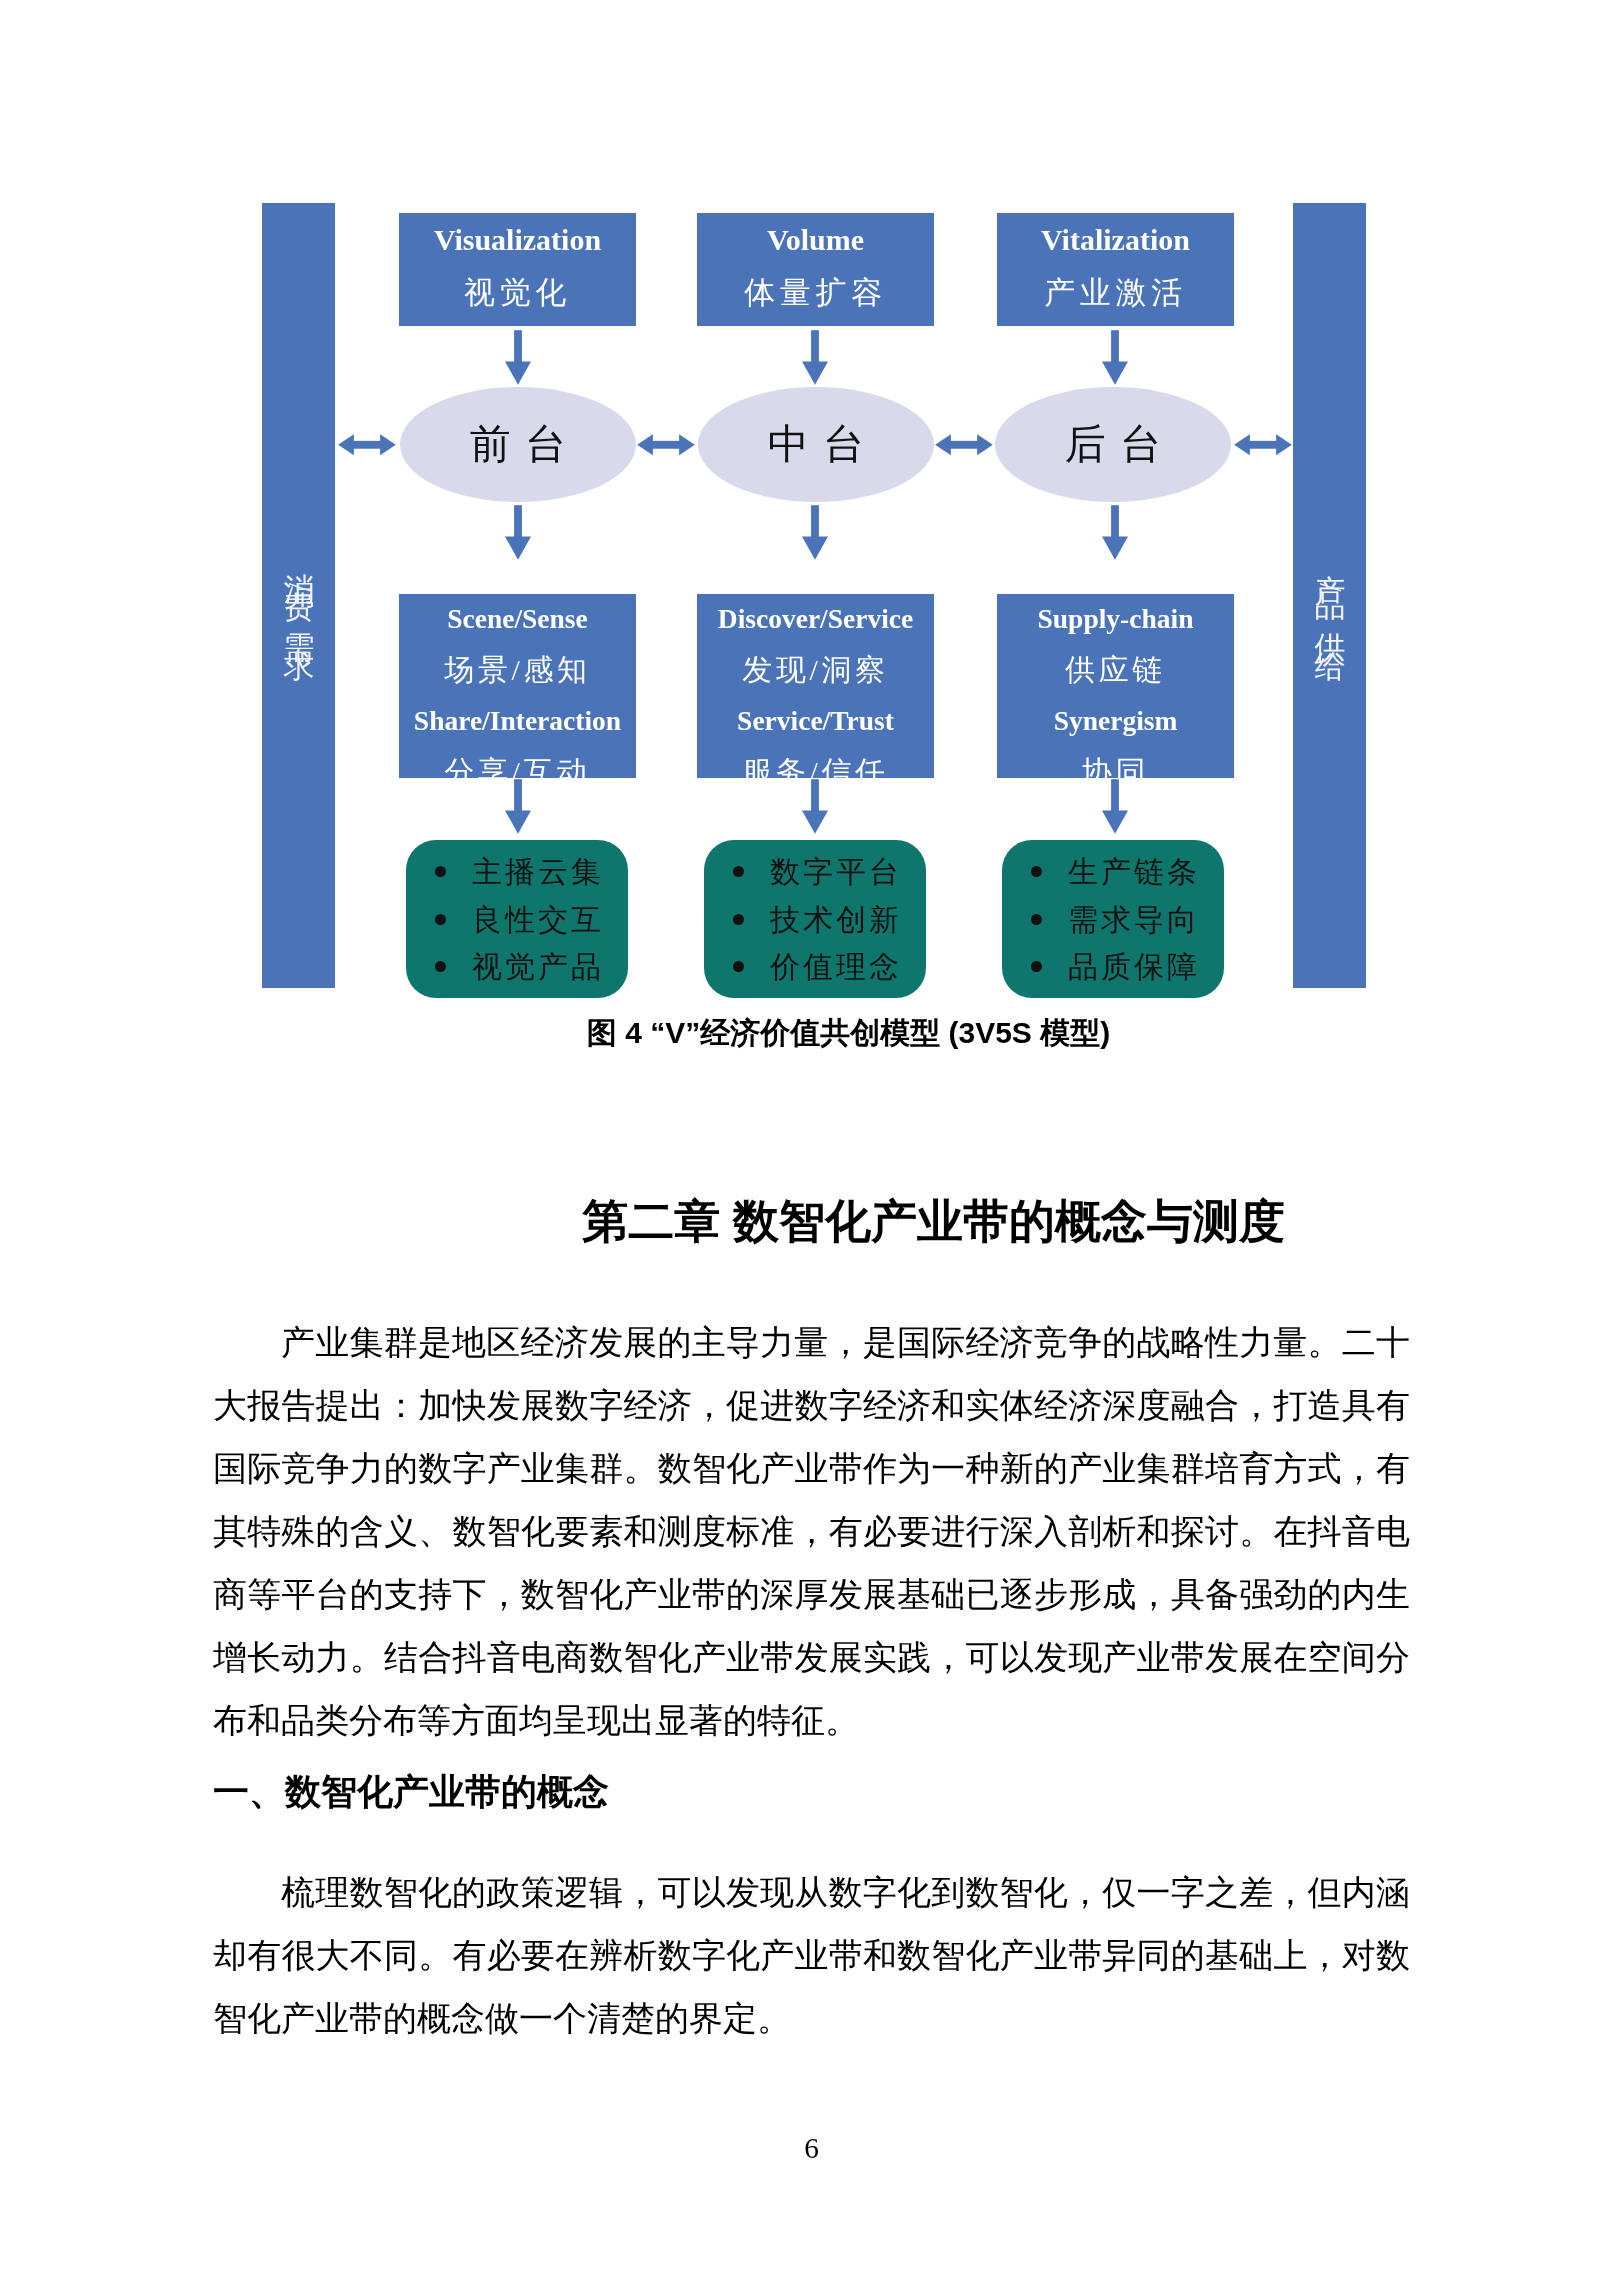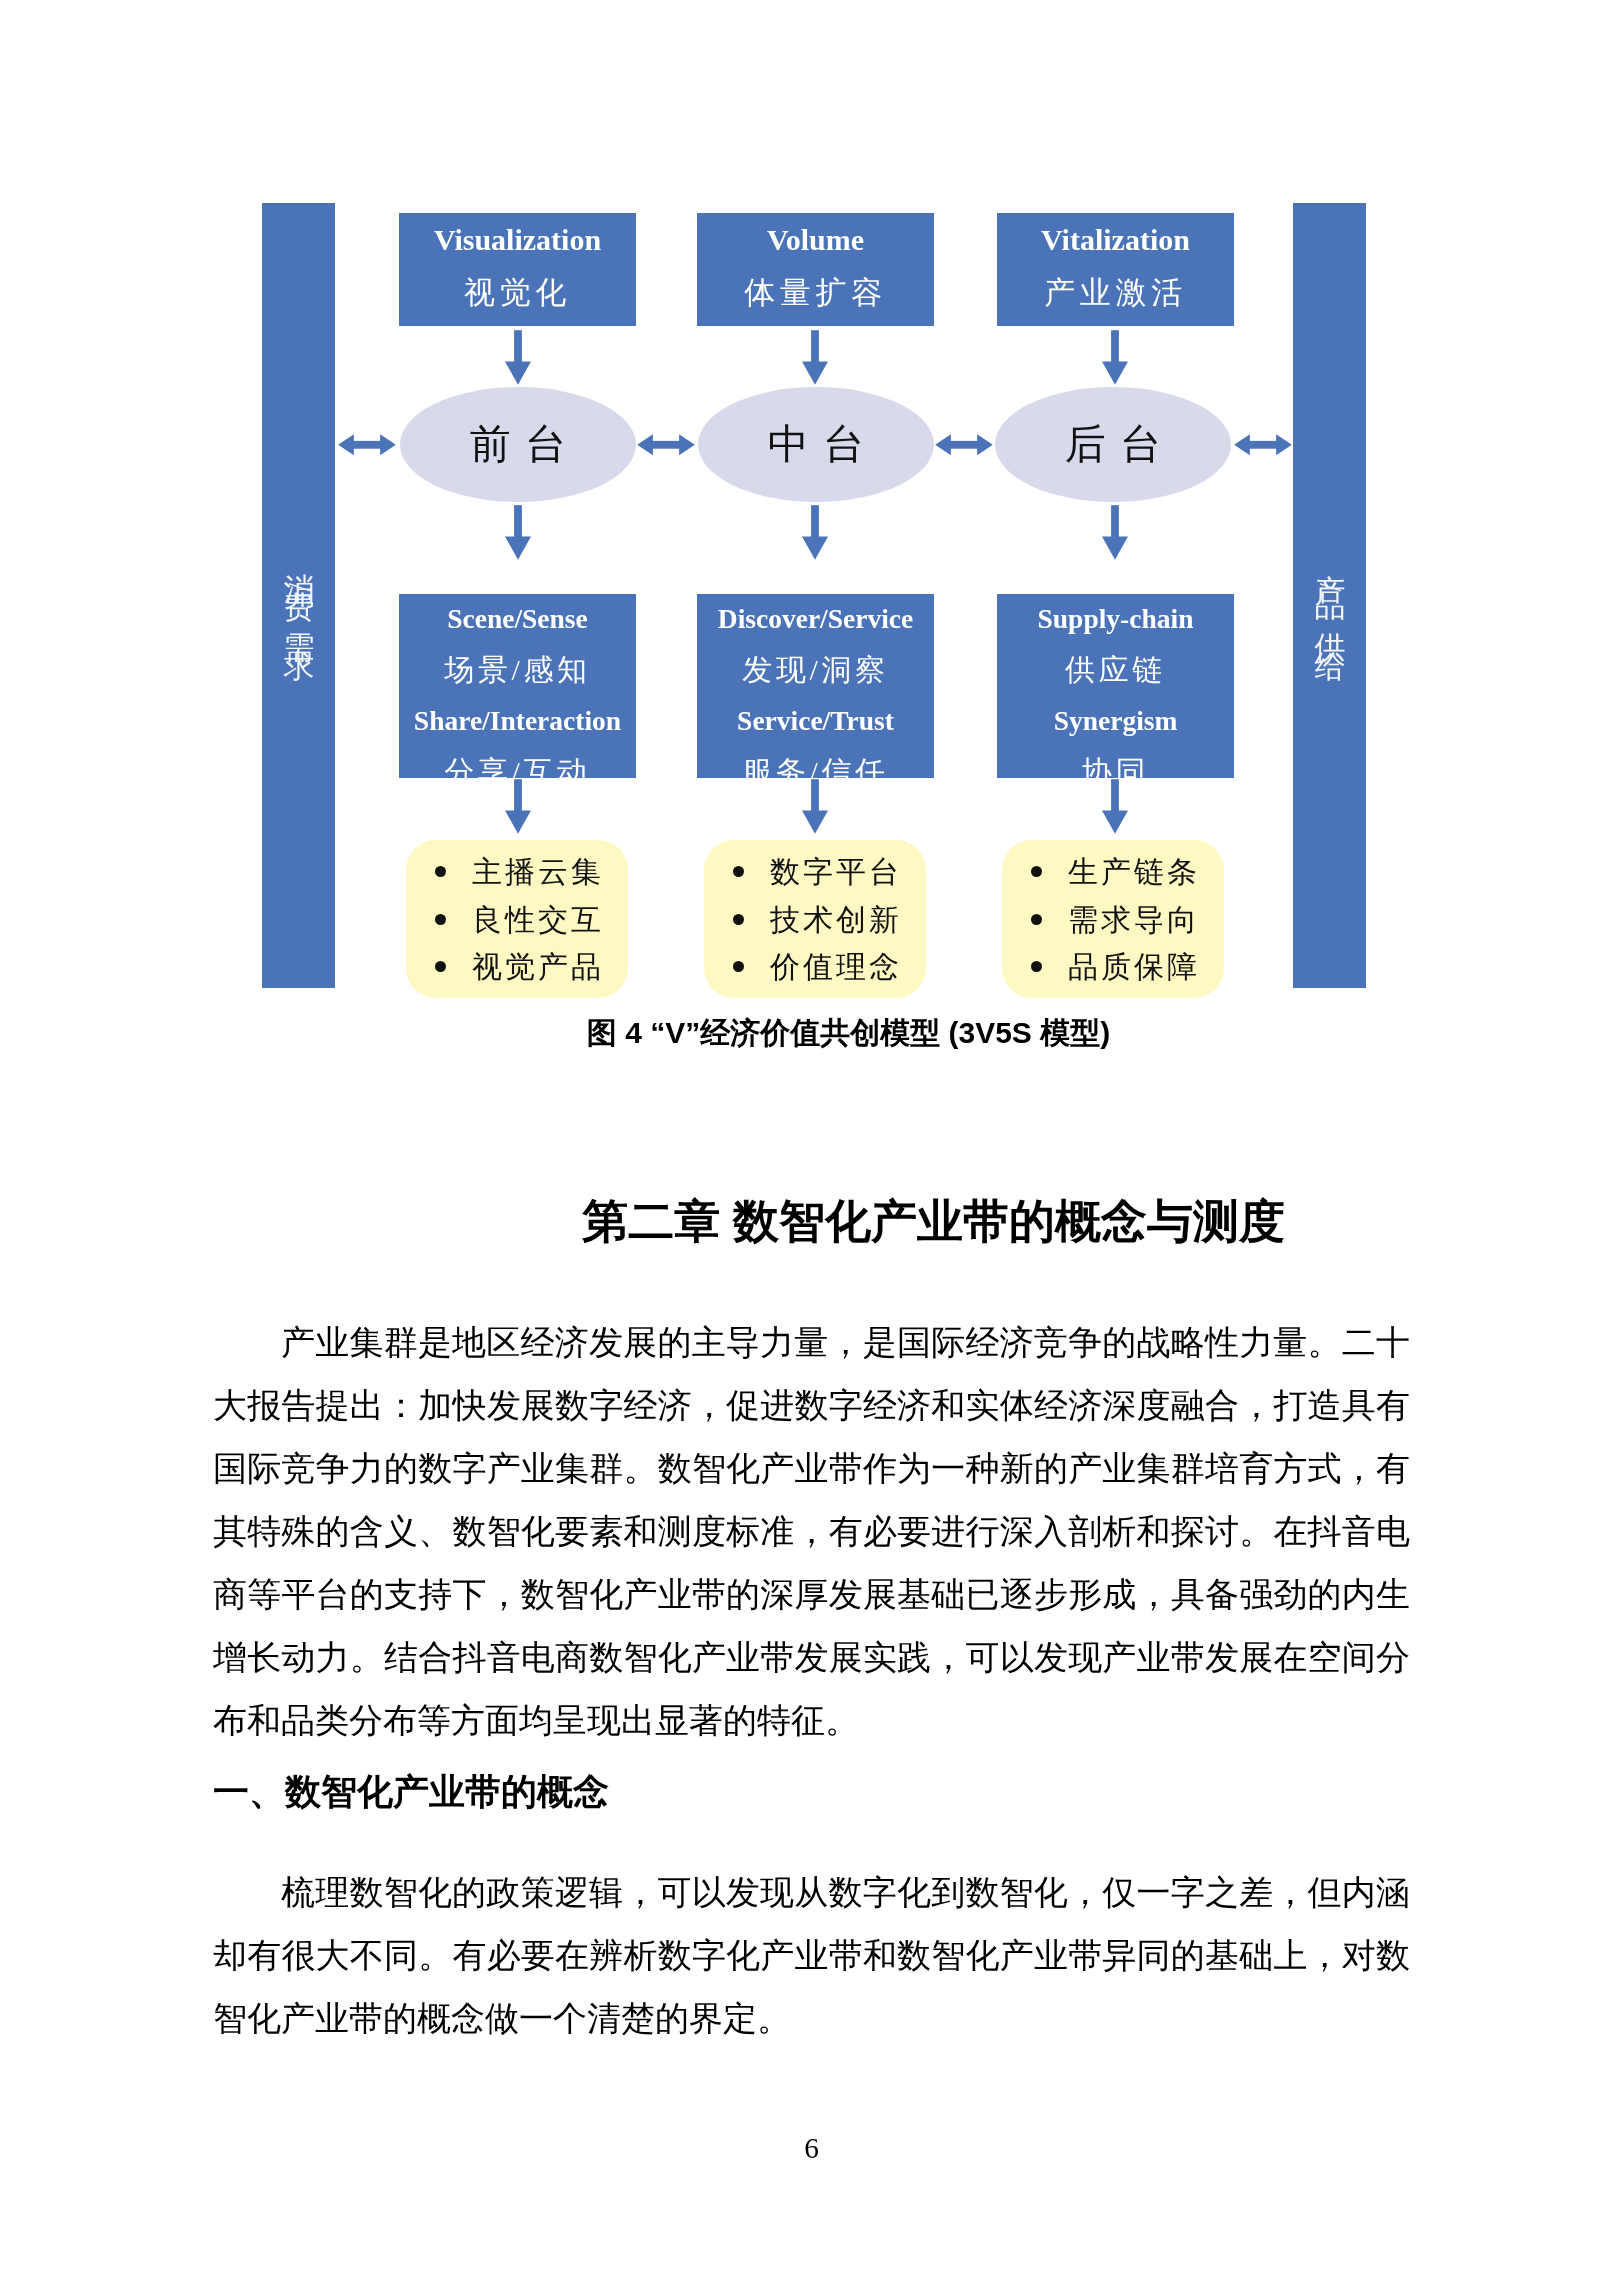--- a/index.html
+++ b/index.html
@@ -36,21 +36,21 @@
   .topbox .en{font-size:30px;line-height:54px;}
   .topbox .zh{font-size:31px;line-height:52px;letter-spacing:0.15em;}
   .ellipse{
     position:absolute;top:387px;width:236px;height:115px;
     background:#d8daeb;border-radius:50%;
     display:flex;align-items:center;justify-content:center;
     font-size:41px;letter-spacing:0.35em;text-indent:0.35em;color:#111;
   }
   .bulletbox{
     position:absolute;top:840px;width:222px;height:158px;
-    background:#fef9c3;border-radius:30px;
+    background:#0f766e;border-radius:30px;
     display:flex;flex-direction:column;justify-content:center;
     padding-left:29px;box-sizing:border-box;gap:6.5px;
   }
   .bulletrow{display:flex;align-items:center;gap:26px;line-height:41px;}
   .dot{width:11px;height:11px;border-radius:50%;background:#111;flex:0 0 auto;}
   .bullettext{font-size:30px;letter-spacing:0.1em;color:#111;white-space:nowrap;}
   .varrow,.harrow{position:absolute;}
   
   .caption{
     position:absolute;top:1013px;left:0;width:1623px;

